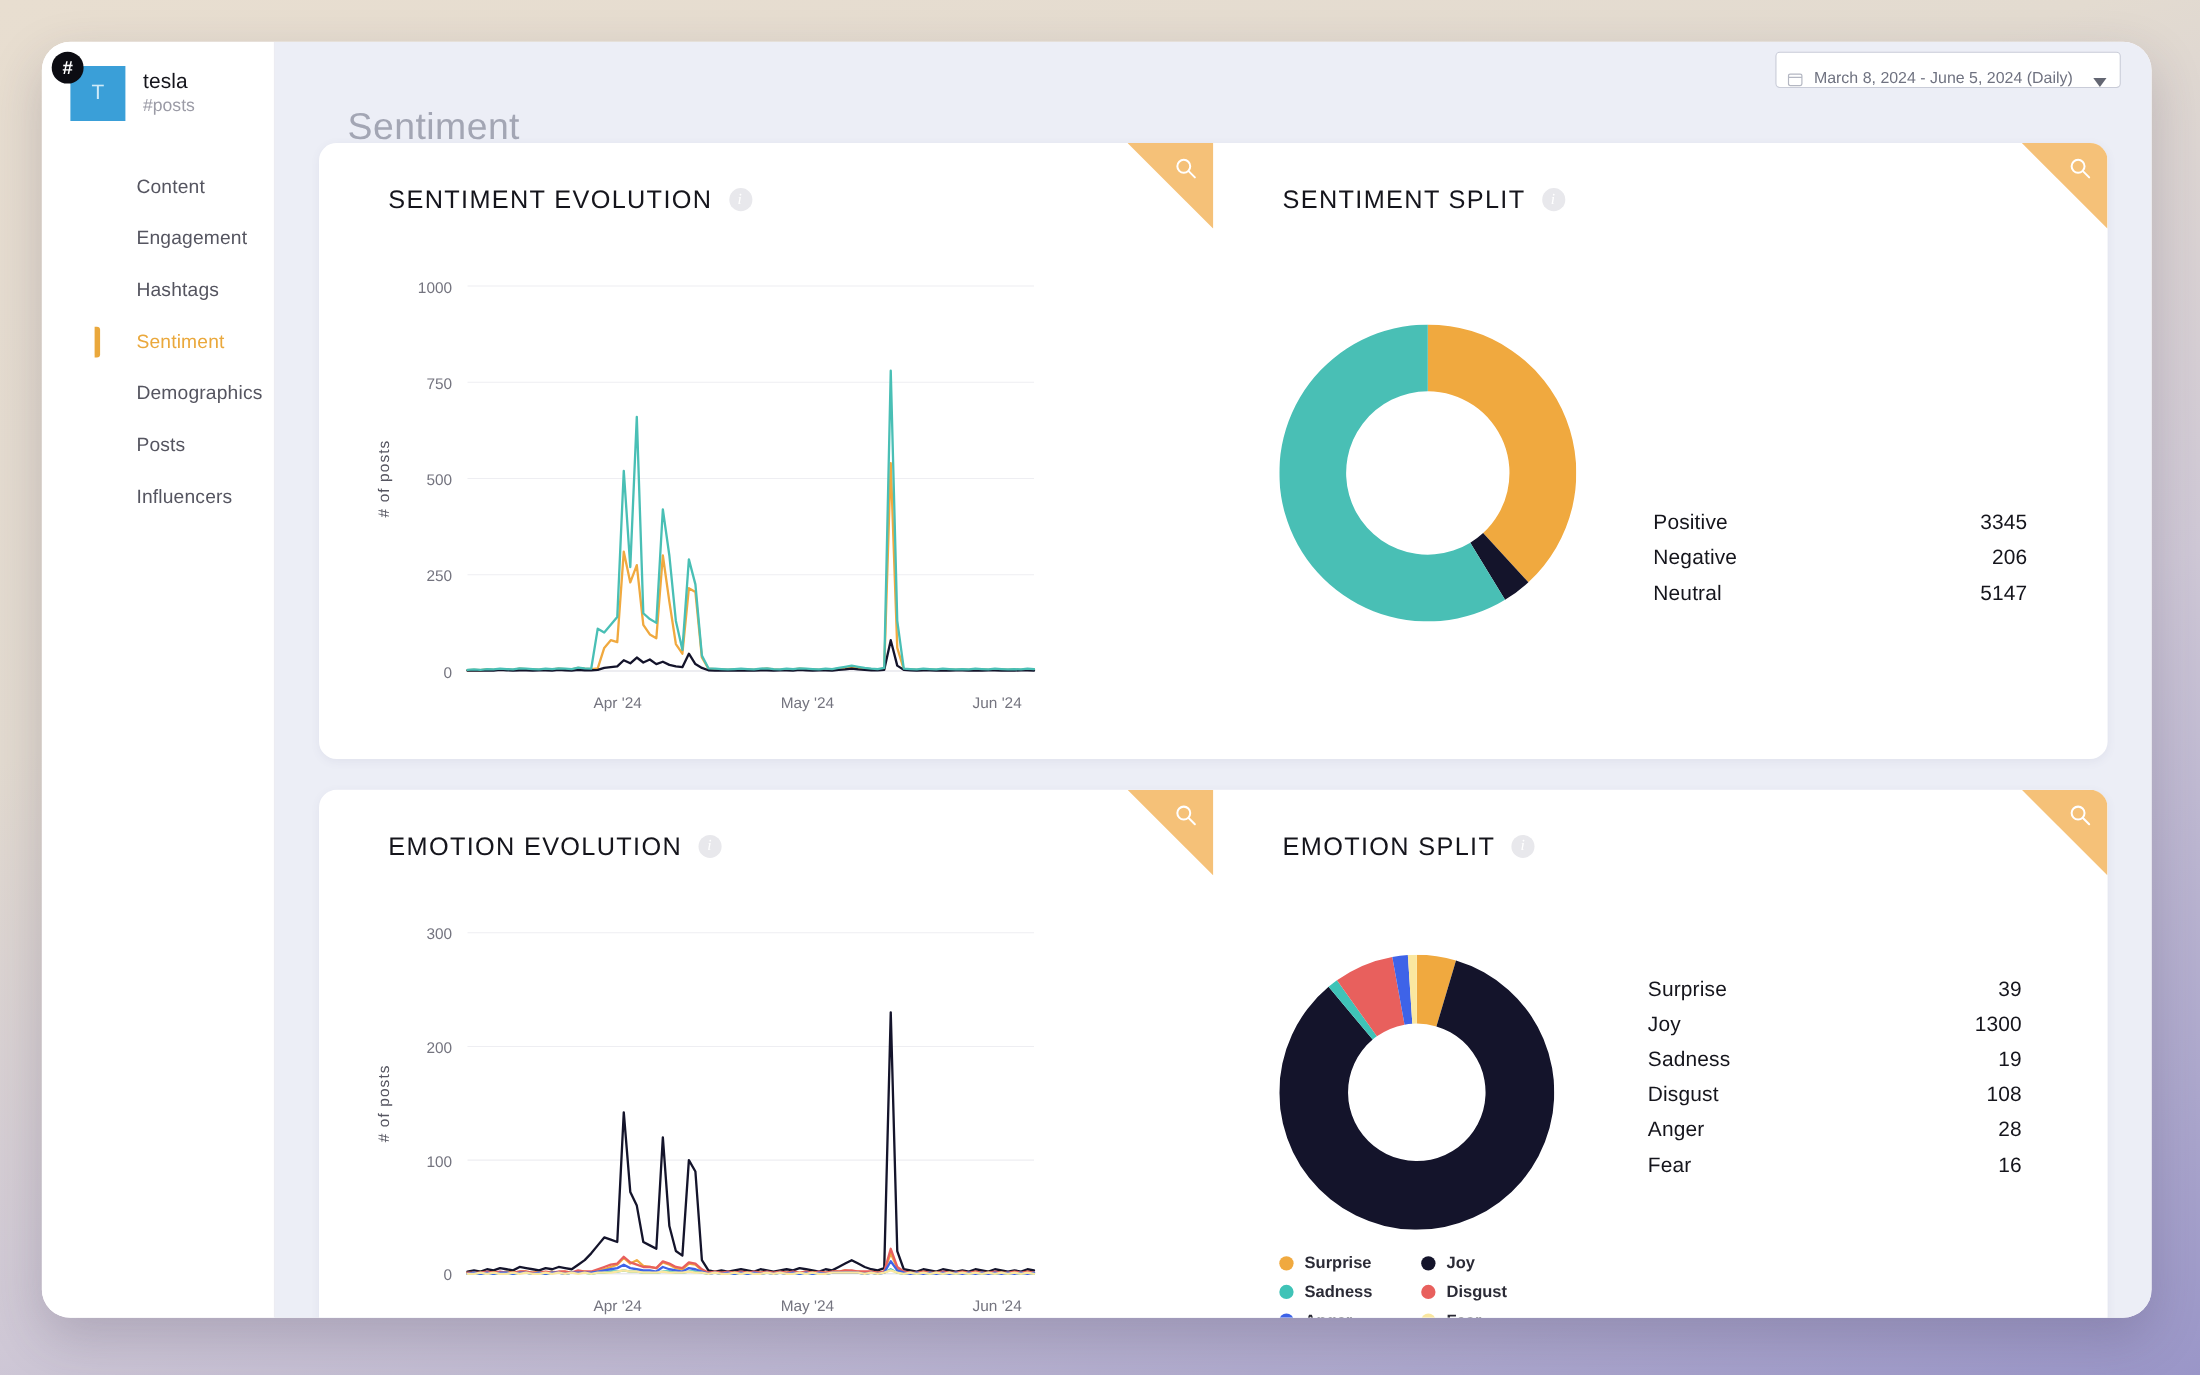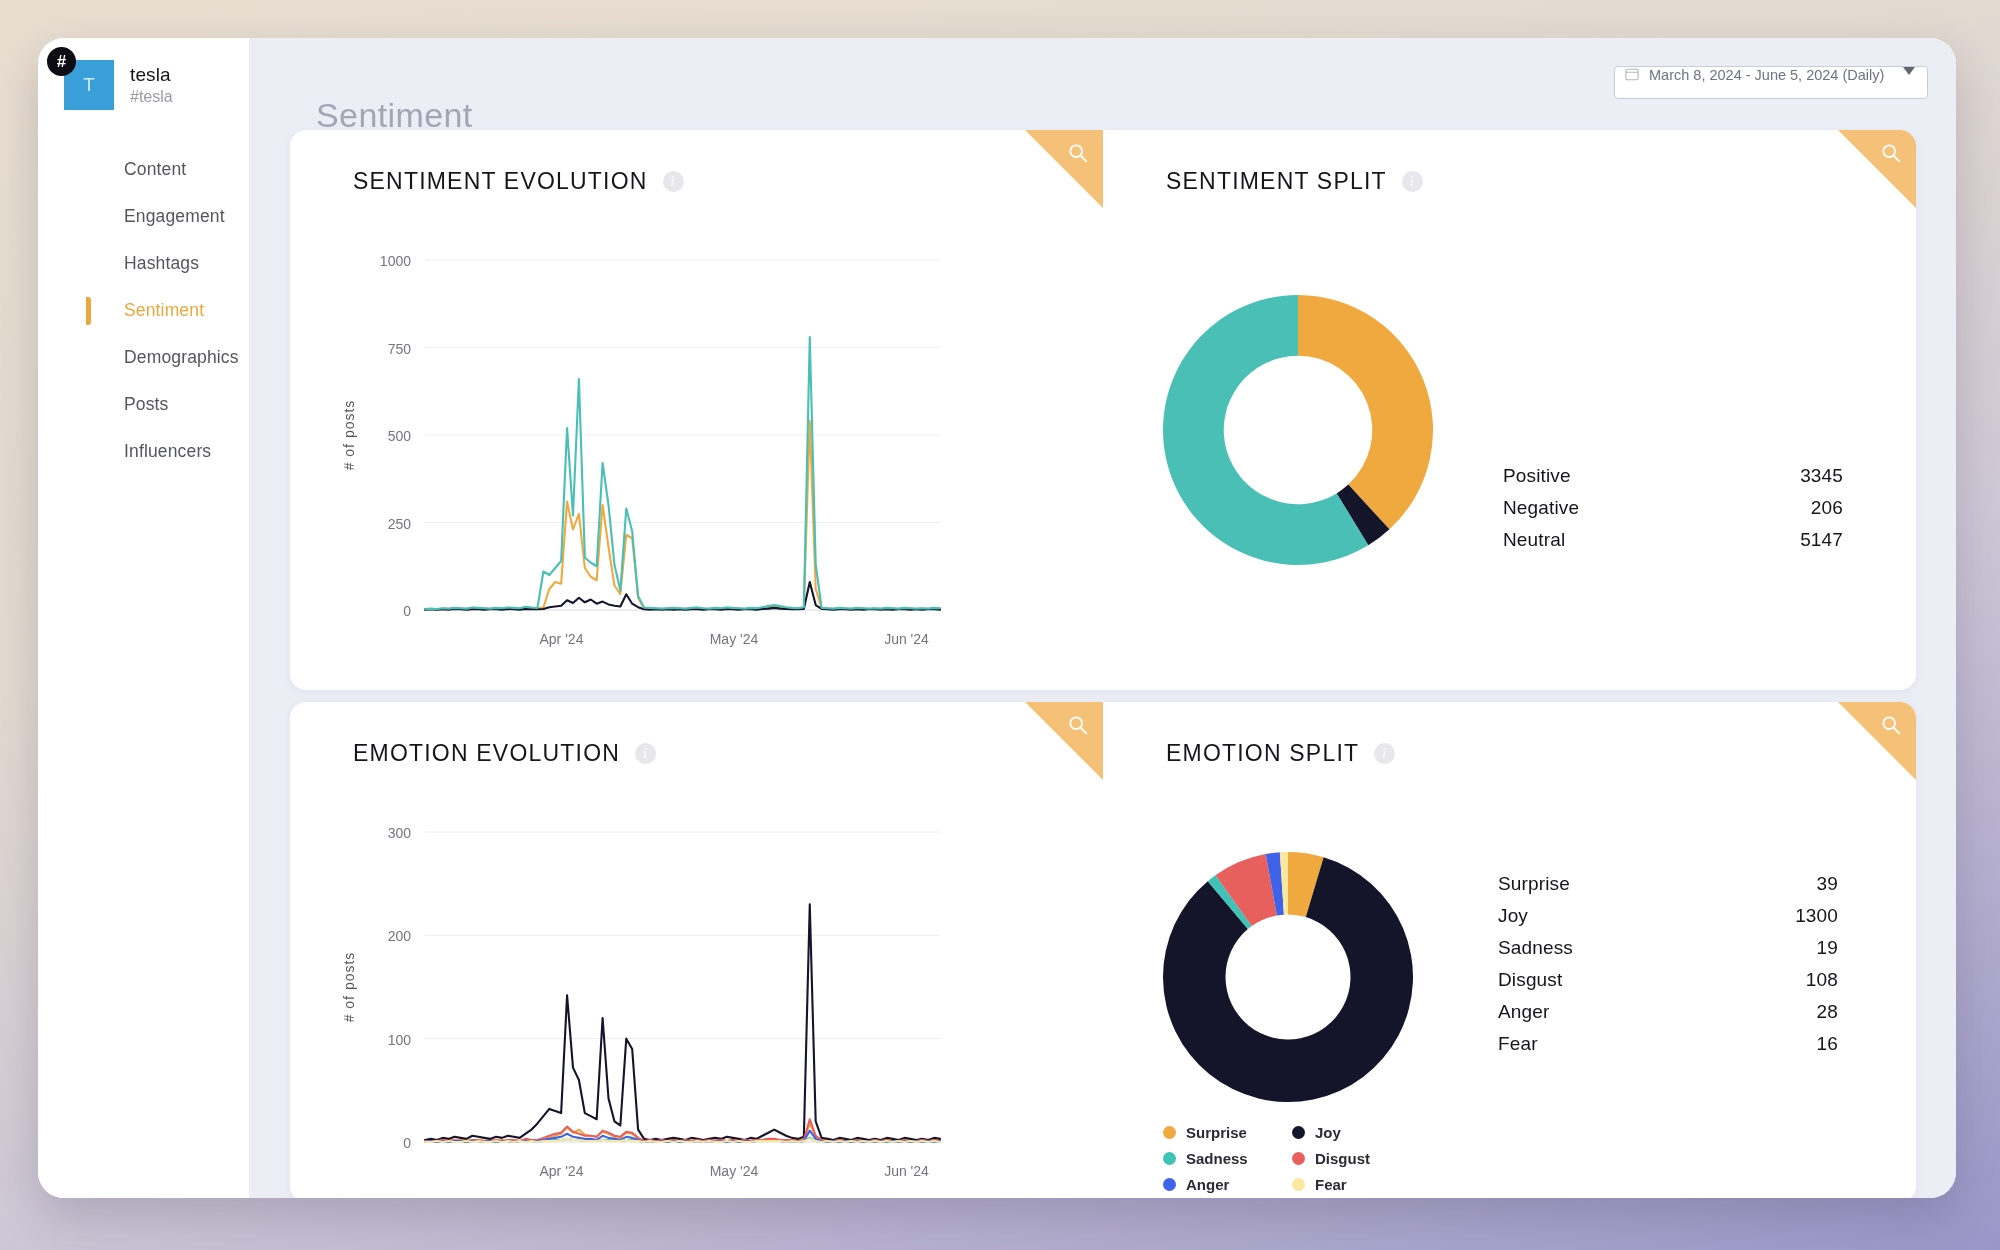--- a/index.html
+++ b/index.html
@@ -152,27 +152,27 @@
   .btn-download .caret {
     position: absolute;
     right: 13px;
     width: 0; height: 0;
     border-left: 6px solid transparent;
     border-right: 6px solid transparent;
     border-top: 7px solid #ffffff;
   }
 
   .date-picker {
-    margin-top: 20px;
+    margin-top: 1px;
     height: 33px;
     background: #ffffff;
     border: 1px solid #c9ccd8;
     border-radius: 4px;
     display: flex;
-    align-items: flex-start;
+    align-items: flex-end;
     padding: 0 10px;
     cursor: pointer;
     position: relative;
   }
   .date-picker .cal-icon { width: 14px; height: 14px; margin-right: 10px; display:block; }
   .date-picker .date-text { font-size: 14.5px; color: #6f7280; }
   .date-picker .caret {
     position: absolute;
     right: 12px;
     width: 0; height: 0;
@@ -184,21 +184,21 @@
   
   .cards-area { padding: 0 40px 0 40px; }
 
   .card {
     background: #ffffff;
     border-radius: 16px;
     position: relative;
     overflow: hidden;
     box-shadow: 0 2px 9px rgba(90,90,130,.07);
     display: flex;
-    margin-bottom: 12px;
+    margin-bottom: 28px;
     text-decoration: underline;
   }
   .card-row1 { height: 560px; }
   .card-row2 { height: 500px; }
 
   .panel { position: relative; flex: 1 1 50%; }
   .panel + .panel { }
 
   .corner-badge {
     position: absolute;
@@ -290,21 +290,21 @@
 
   <div id="sidebar">
 
     <div class="brand">
       <div class="avatar-wrap">
         <div class="avatar">T</div>
         <div class="hash-badge">#</div>
       </div>
       <div class="brand-text">
         <div class="brand-name">tesla</div>
-        <div class="brand-handle">#tesla</div>
+        <div class="brand-handle">#posts</div>
       </div>
     </div>
 
     <div class="nav">
       <div class="nav-item">Content</div>
       <div class="nav-item">Engagement</div>
       <div class="nav-item">Hashtags</div>
       <div class="nav-item active">Sentiment</div>
       <div class="nav-item">Demographics</div>
       <div class="nav-item">Posts</div>

